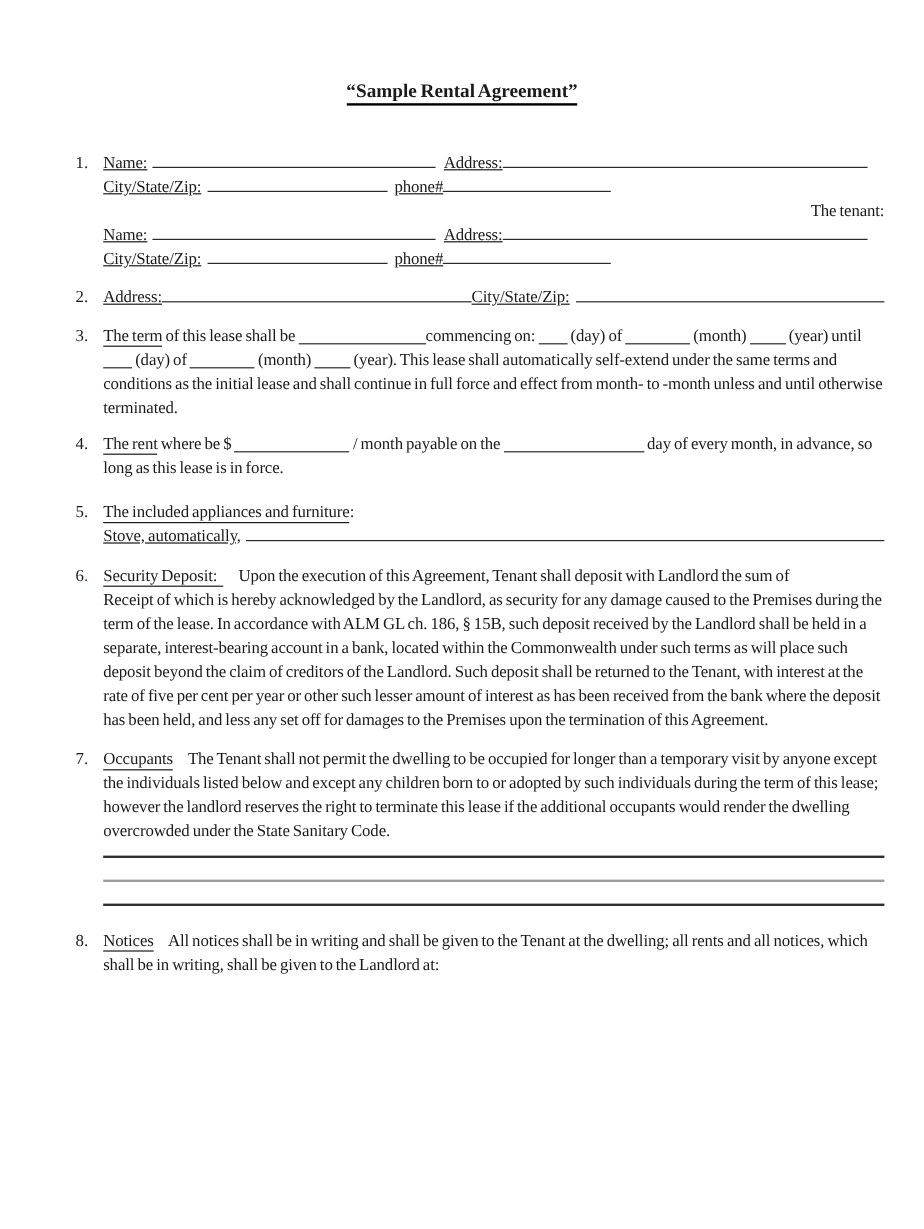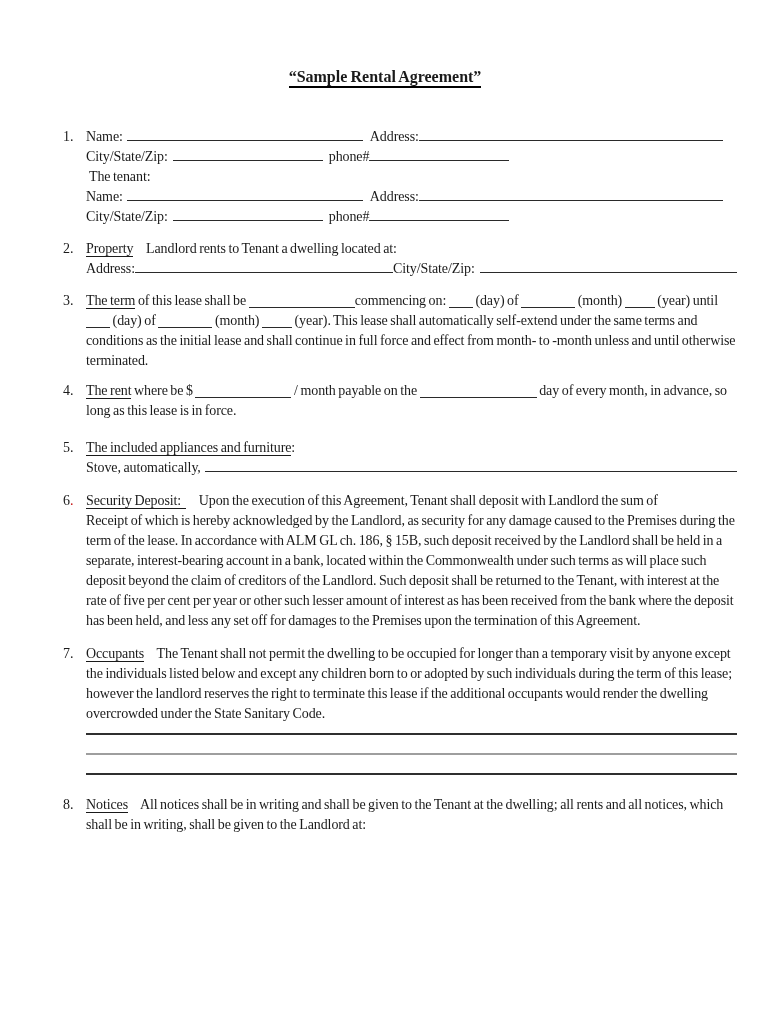--- a/index.html
+++ b/index.html
@@ -19,39 +19,39 @@
     font-weight:bold;font-size:16px;letter-spacing:0;
     border-bottom:2px solid #000;padding-bottom:1px;
   }
   .section{position:relative;}
   .num{position:absolute;left:-23px;top:0;width:20px;}
   .red{color:#c41111;}
   .para{margin:0;}
   .u{border-bottom:1.5px solid #1a1a1a;}
   .upr{padding-right:5px;}
   .gap{margin-right:10px;}
-  .row{display:flex;align-items:baseline;}
+  .row{display:flex;align-items:baseline;text-decoration:underline;}
   .lbl{white-space:nowrap;}
   .blank{height:12px;border-bottom:1.5px solid #2a2a2a;}
   .para .blank{display:inline-block;vertical-align:-3px;}
   .row .blank{margin-bottom:-3px;flex-shrink:0;}
   .fill{flex:1 1 auto;}
   .b24{width:24px}.b30{width:30px}.b54{width:54px}.b96{width:96px}
   .b106{width:106px}.b117{width:117px}.b140{width:140px}.b150{width:150px}
   .b236{width:236px}.b258{width:258px}.b388{width:388px}
   .ml4{margin-left:4px}.ml5{margin-left:5px}.ml6{margin-left:6px}.ml7{margin-left:7px}
   .mr14{margin-right:14px}
   .mb10{margin-bottom:10px}.mb12{margin-bottom:12px}.mb13{margin-bottom:13px}
   .mb17{margin-bottom:17px}.mb9{margin-bottom:9px}
   .rules{margin-top:0;}
   .rule1{height:9px;border-bottom:2px solid #2f2f2f;}
   .rule2{height:18px;border-bottom:2px solid #9e9e9e;}
   .rule3{height:18px;border-bottom:2px solid #2f2f2f;}
   .mt20{margin-top:20px;}
-  .ind3{padding-left:3px;}
+  .ind3{padding-left:3px;text-align:right;}
 </style>
 </head>
 <body>
 
 <div class="page">
 
   <div class="title">
     <span class="title-text">“Sample Rental Agreement”</span>
   </div>
 
@@ -79,24 +79,20 @@
     <div class="row">
       <span class="lbl">City/State/Zip:</span>
       <span class="blank b150 ml5"></span>
       <span class="lbl ml6">phone#</span>
       <span class="blank b140"></span>
     </div>
   </div>
 
   <div class="section mb12">
     <span class="num">2.</span>
-    <p class="para">
-      <span class="u gap">Property</span>
-      <span>Landlord rents to Tenant a dwelling located at:</span>
-    </p>
     <div class="row">
       <span class="lbl">Address:</span>
       <span class="blank b258"></span>
       <span class="lbl">City/State/Zip:</span>
       <span class="blank fill ml5"></span>
     </div>
   </div>
 
   <div class="section mb10">
     <span class="num">3.</span>

